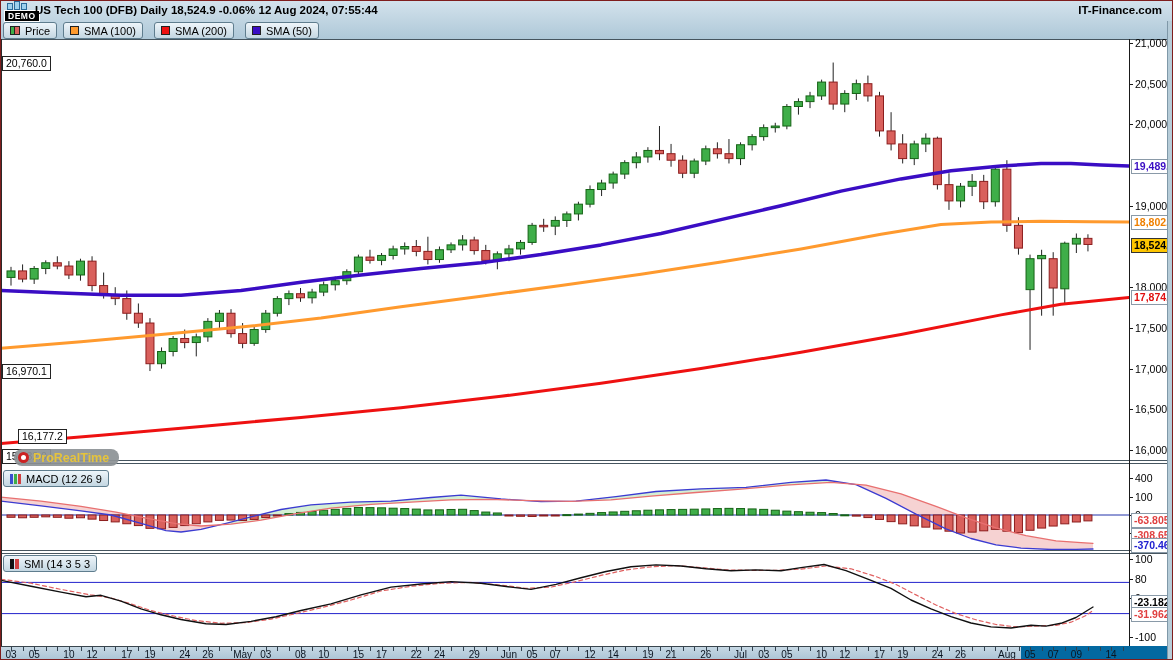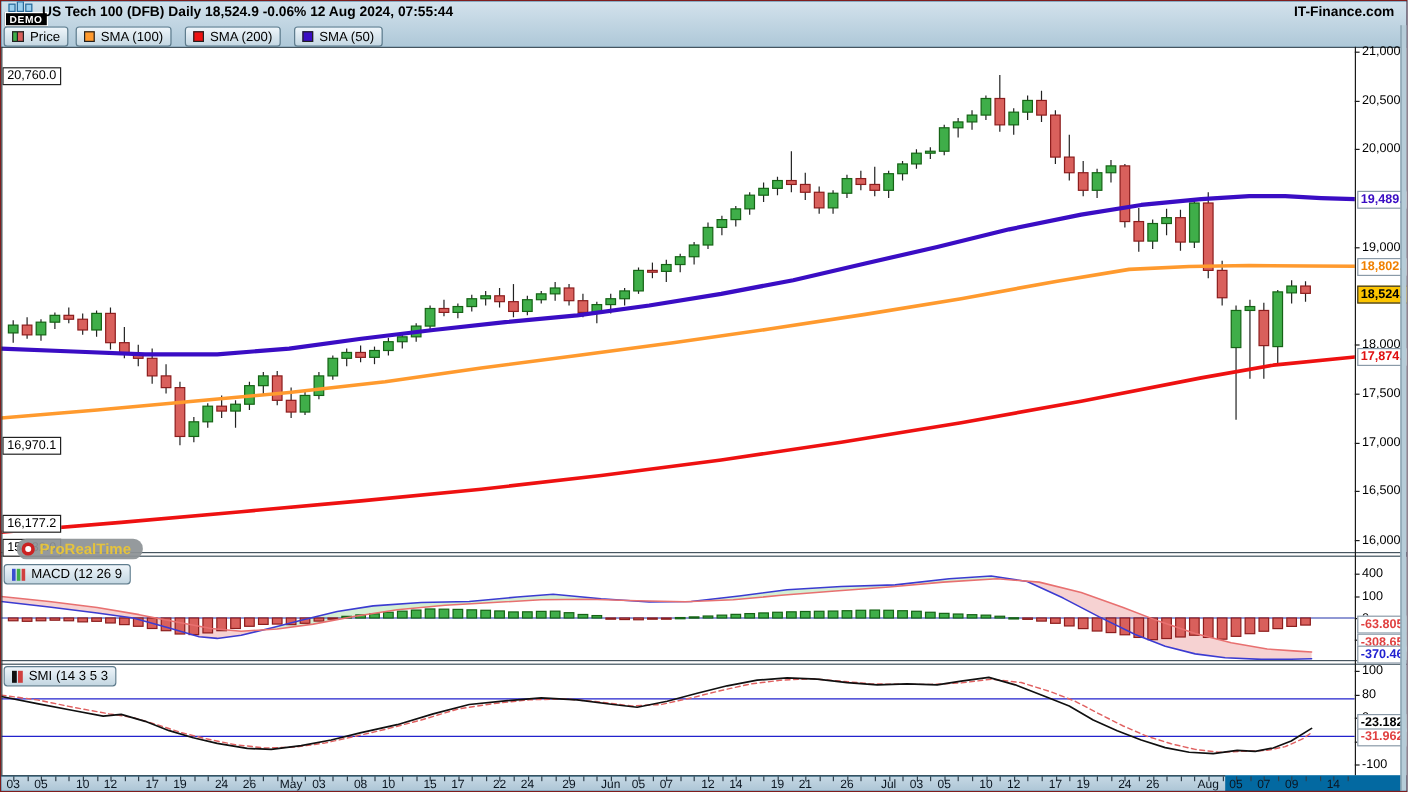--- a/index.html
+++ b/index.html
@@ -447,21 +447,21 @@
       <div class="alabel" style="top: 611px;">-50</div>
       <div class="atick" style="top: 617px;"></div>
       <div class="alabel" style="top: 630px;">-100</div>
       <div class="atick" style="top: 636px;"></div>
       <div class="tag" style="top: 594px; color: rgb(0, 0, 0);">-23.182</div>
       <div class="tag" style="top: 606px; color: rgb(224, 64, 64);">-31.962</div>
     </div>
   <div id="marker-layer">
       <div class="lmark" style="top: 55px;">20,760.0</div>
       <div class="lmark" style="top: 363px;">16,970.1</div>
-      <div class="lmark" style="top: 428px;">16,177.2</div>
+      <div class="lmark" style="top: 428px; margin-left: 16px;">16,177.2</div>
       <div class="lmark" style="top: 448px;">15,932.0</div>
     </div>
 
   <div class="bottombar" id="time-axis">
       <div class="xtick" style="left: 10px;"></div>
       <div class="xtick" style="left: 21.6px;"></div>
       <div class="xtick" style="left: 33.2px;"></div>
       <div class="xtick" style="left: 44.7px;"></div>
       <div class="xtick" style="left: 56.3px;"></div>
       <div class="xtick" style="left: 67.9px;"></div>

